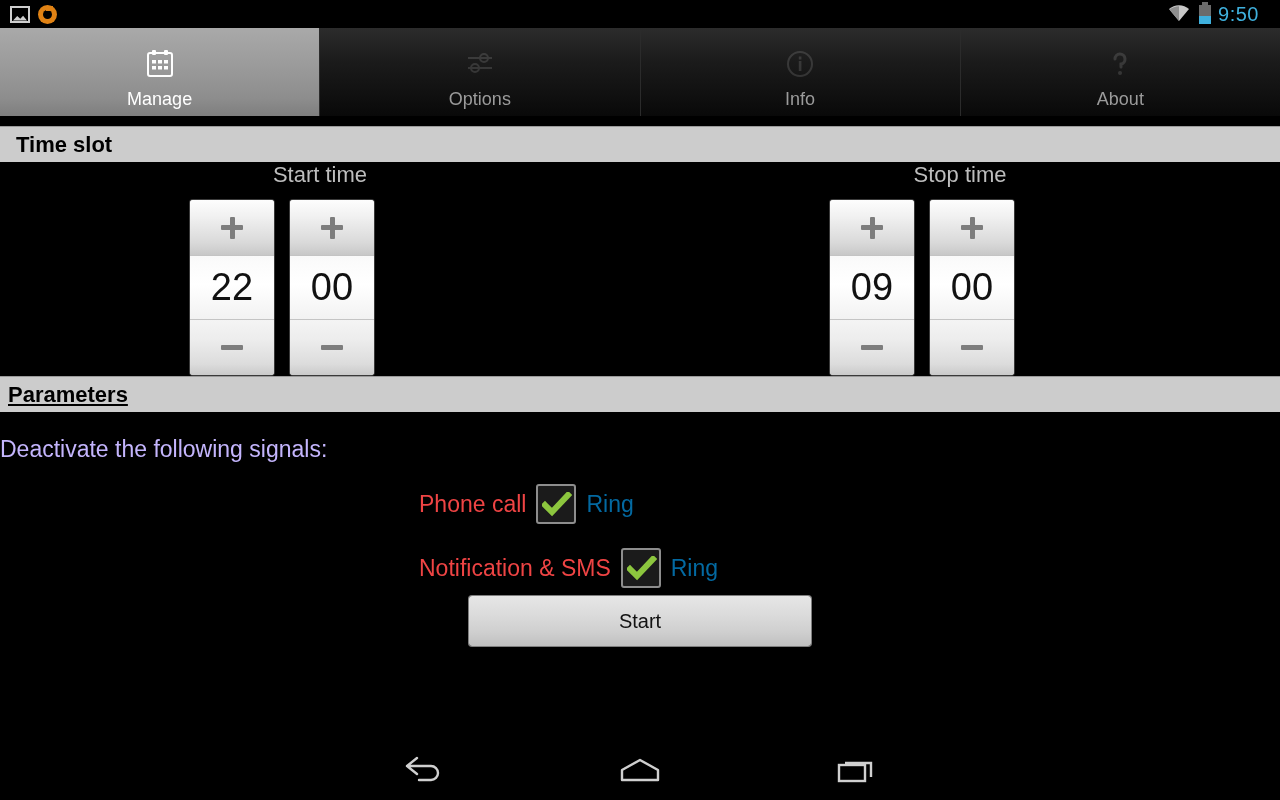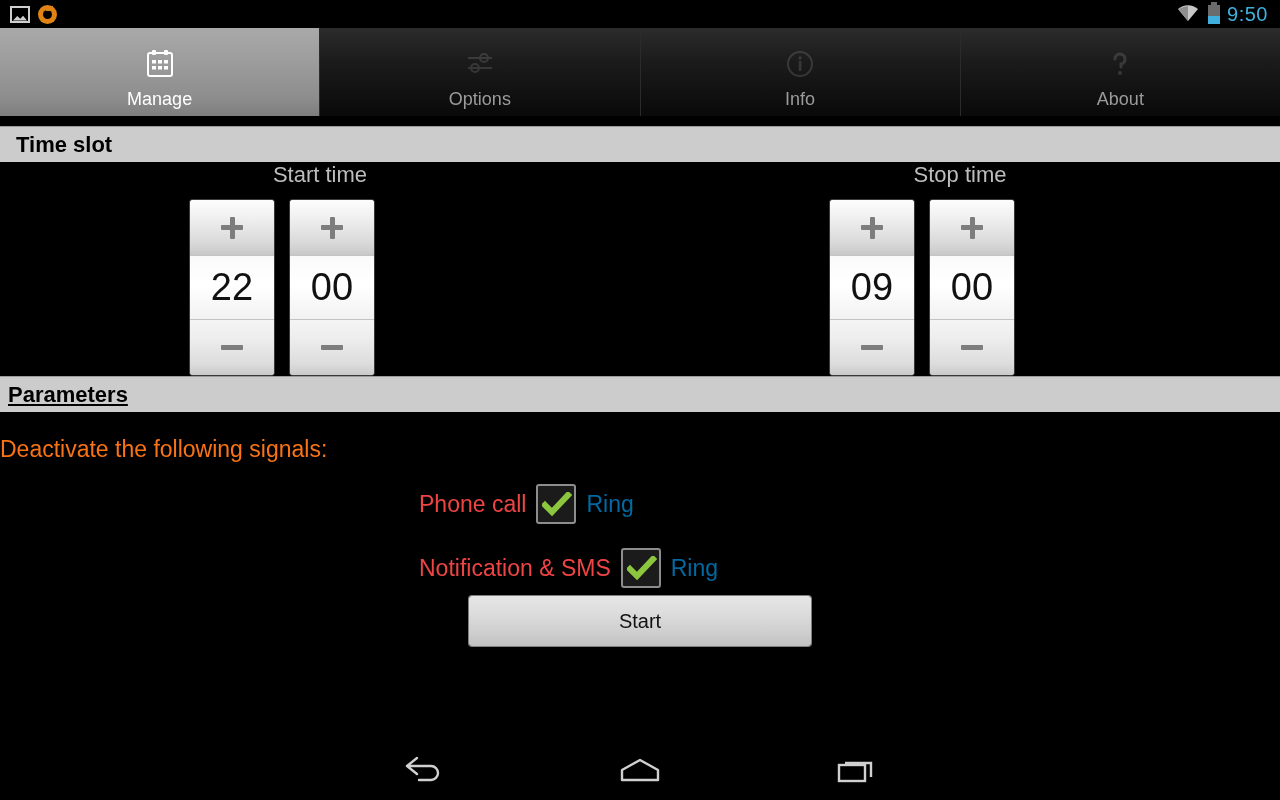--- a/index.html
+++ b/index.html
@@ -11,21 +11,21 @@
   }
 
   
   #statusbar {
     position: absolute; left: 0; top: 0; width: 1280px; height: 28px;
     background: #000;
     display: flex; align-items: center;
   }
   #statusbar .left { display: flex; align-items: center; gap: 8px; padding-left: 10px; }
   #statusbar .right {
-    margin-left: auto; display: flex; align-items: center; gap: 7px; padding-right: 12px;
+    margin-left: auto; display: flex; align-items: center; gap: 7px; padding-right: 21px;
   }
   .sb-clock {
     color: #3fb0dd; font-size: 20px; letter-spacing: .5px;
     font-family: "Liberation Sans", sans-serif;
   }
   .ic-gallery {
     width: 20px; height: 17px; border: 2px solid #cfcfcf; position: relative; background: #000;
   }
   .ic-gallery::after {
     content: ""; position: absolute; left: 1px; bottom: 0px; width: 14px; height: 6px;
@@ -131,21 +131,21 @@
     background: linear-gradient(to bottom, #fafafa 0%, #ffffff 45%, #f2f2f2 100%);
     border-top: 1px solid #c4c4c4; border-bottom: 1px solid #c4c4c4;
   }
 
   
   #params {
     position: absolute; left: 0; top: 424px; width: 1280px; height: 316px; background: #000;
   }
   #deact-label {
     position: absolute; left: 0; top: 12px;
-    color: #f97316; font-size: 23px;
+    color: #c4b5fd; font-size: 23px;
   }
   .sig-row {
     position: absolute; display: flex; align-items: center; gap: 10px;
   }
   .sig-name { color: #ef4444; font-size: 23px; text-align: right; }
   .cbx {
     width: 40px; height: 40px; border: 2px solid #8d8d8d; border-radius: 3px;
     background: #1b1b1b; position: relative; flex: 0 0 auto;
   }
   .cbx svg { position: absolute; left: 4px; top: 6px; }

